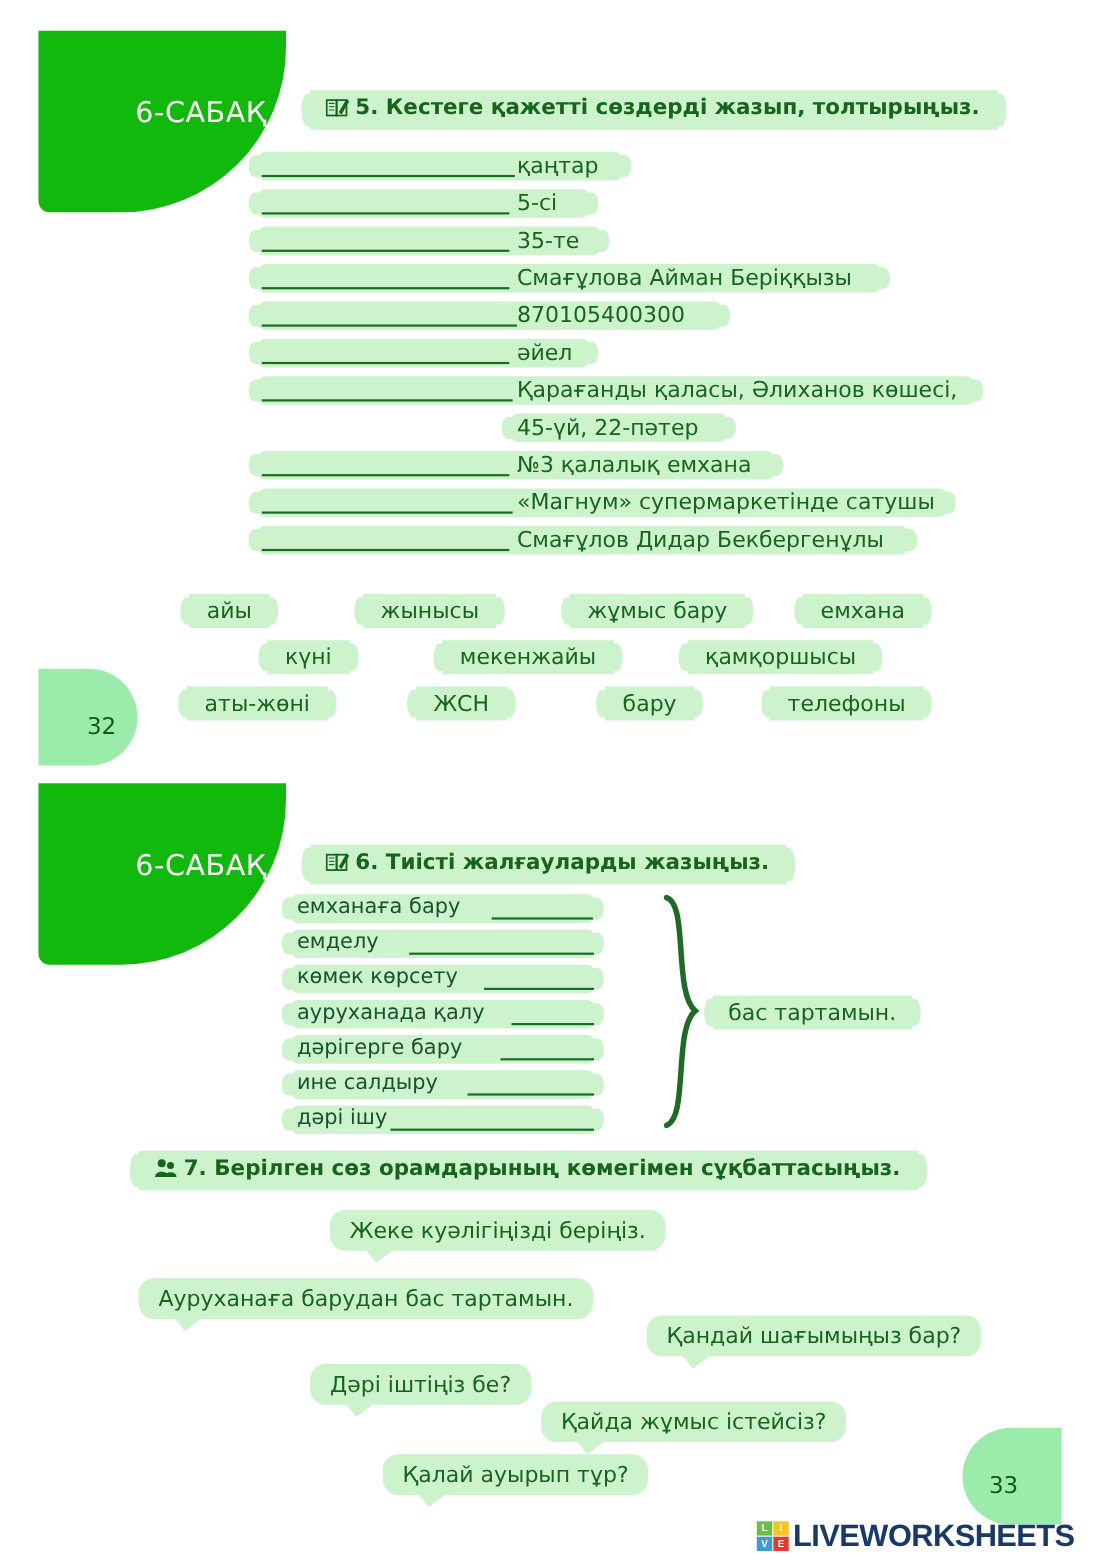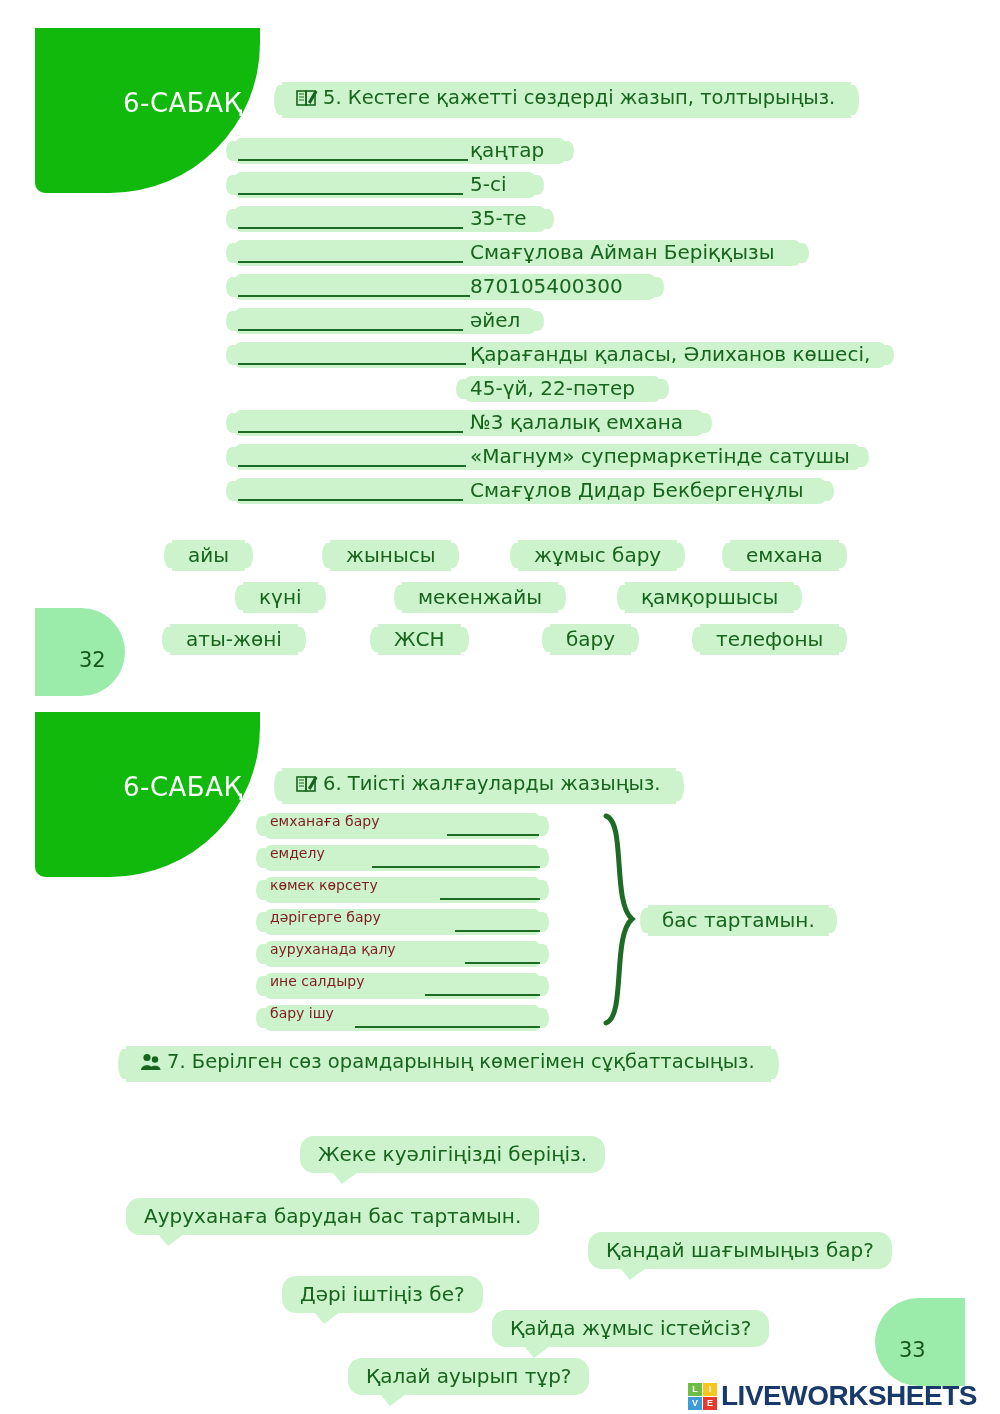--- a/index.html
+++ b/index.html
@@ -67,20 +67,21 @@
     content:"";position:absolute;top:3px;bottom:3px;width:11px;
     background:#ccf3cb;
   }
   .hl::before{left:-8px;border-radius:60% 0 0 60%;}
   .hl::after{right:-8px;border-radius:0 60% 60% 0;}
 
   
   .ex-head{
     position:absolute;z-index:3;
     font-size:19.5px;
+    font-weight:bold;
   }
   .ex-head .hl{padding:4px 16px 5px 14px;}
   .ex5{left:282px;top:82px;}
   .ex6{left:282px;top:768px;}
   .ex7{left:126px;top:1046px;}
 
   .ic{display:inline-block;vertical-align:-4px;margin-right:5px;}
 
   
   .table-rows{position:absolute;left:0;top:136px;width:896px;z-index:3;}
@@ -124,21 +125,21 @@
   }
   .p6row .band::before{
     content:"";position:absolute;left:-9px;top:3px;bottom:3px;width:12px;
     background:#ccf3cb;border-radius:60% 0 0 60%;
   }
   .p6row .band::after{
     content:"";position:absolute;right:-9px;top:3px;bottom:3px;width:12px;
     background:#ccf3cb;border-radius:0 60% 60% 0;
   }
   .p6row .ptext{
-    position:absolute;left:270px;top:1px;color:#7f1d1d;font-size:14px;
+    position:absolute;left:270px;top:1px;color:#14532d;font-size:19px;
     white-space:nowrap;
   }
   .p6row .pblank{
     position:absolute;top:22px;height:0;border-bottom:2px solid #1d6b24;
   }
   .brace{position:absolute;left:598px;top:812px;z-index:3;}
   .brace-result{
     position:absolute;left:648px;top:905px;z-index:3;
     font-size:20px;
   }
@@ -147,21 +148,20 @@
   
   .bubbles{position:absolute;left:0;top:0;width:1000px;height:1414px;z-index:3;}
   .bubble{
     position:absolute;
     background:#ccf3cb;
     color:#17641d;
     font-size:20px;
     padding:6px 18px 7px 18px;
     border-radius:14px;
     white-space:nowrap;
-    margin-top:36px;
   }
   .bubble::after{
     content:"";position:absolute;bottom:-11px;left:32px;
     width:0;height:0;
     border-left:10px solid transparent;
     border-right:16px solid transparent;
     border-top:12px solid #ccf3cb;
   }
 
   
@@ -330,36 +330,36 @@
       <div class="ptext">емделу</div>
       <div class="pblank" style="left:372px;width:168px;"></div>
     </div>
     <div class="p6row">
       <div class="band" style="width:275px;"></div>
       <div class="ptext">көмек көрсету</div>
       <div class="pblank" style="left:440px;width:100px;"></div>
     </div>
     <div class="p6row">
       <div class="band" style="width:275px;"></div>
+      <div class="ptext">ауруханада қалу</div>
+      <div class="pblank" style="left:465px;width:75px;"></div>
+    </div>
+    <div class="p6row">
+      <div class="band" style="width:275px;"></div>
       <div class="ptext">дәрігерге бару</div>
       <div class="pblank" style="left:455px;width:85px;"></div>
     </div>
     <div class="p6row">
       <div class="band" style="width:275px;"></div>
-      <div class="ptext">ауруханада қалу</div>
-      <div class="pblank" style="left:465px;width:75px;"></div>
-    </div>
-    <div class="p6row">
-      <div class="band" style="width:275px;"></div>
       <div class="ptext">ине салдыру</div>
       <div class="pblank" style="left:425px;width:115px;"></div>
     </div>
     <div class="p6row">
       <div class="band" style="width:275px;"></div>
-      <div class="ptext">бару ішу</div>
+      <div class="ptext">дәрі ішу</div>
       <div class="pblank" style="left:355px;width:185px;"></div>
     </div>
   </div>
 
   <div class="brace">
     <svg width="50" height="215" viewBox="0 0 50 215">
       <path d="M8 4 C28 10, 14 90, 34 107 C14 124, 28 204, 8 211" fill="none" stroke="#1d6b24" stroke-width="5" stroke-linecap="round"></path>
     </svg>
   </div>
   <div class="brace-result">

